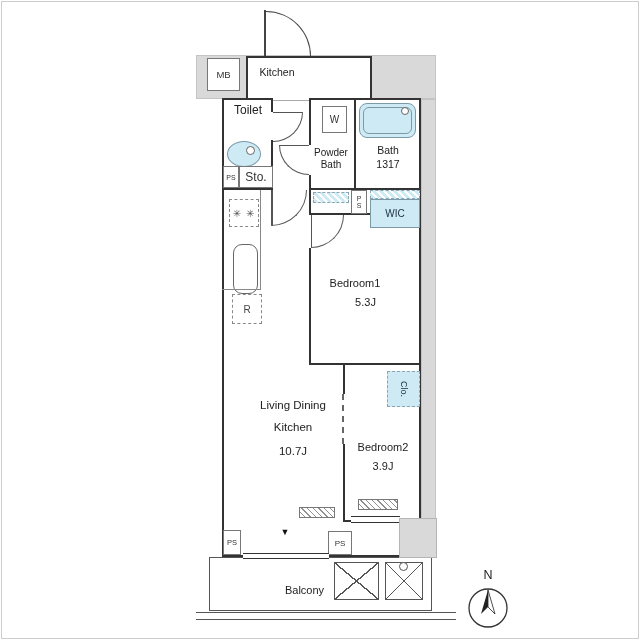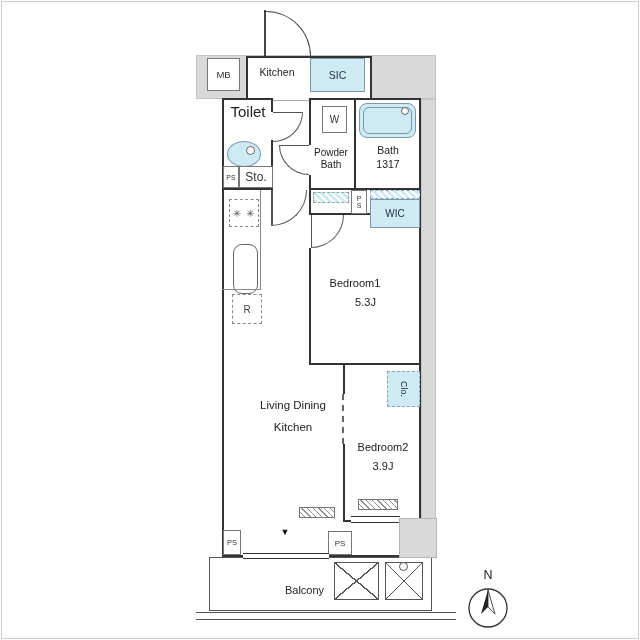--- a/index.html
+++ b/index.html
@@ -52,23 +52,20 @@
   <div class="abs wall" style="left:309px;top:213px;width:63px;height:2px"></div>
   <div class="abs wall" style="left:309px;top:248px;width:2px;height:117px"></div>
   <div class="abs wall" style="left:309px;top:363px;width:112px;height:2px"></div>
   <div class="abs wall" style="left:343px;top:363px;width:2px;height:31px"></div>
   <div class="abs" style="left:342px;top:394px;width:0;height:50px;border-left:2px dashed #666"></div>
   <div class="abs wall" style="left:343px;top:444px;width:2px;height:78px"></div>
   <div class="abs wall" style="left:343px;top:520px;width:60px;height:2px"></div>
 
   <div class="abs box" style="left:207px;top:58px;width:33px;height:33px;font-size:9.5px">
       <span>MB</span>
-    </div>
-  <div class="abs bluebox" style="left:310px;top:58px;width:55px;height:34px;font-size:10.5px">
-      <span>SIC</span>
     </div>
 
   <div class="abs blue" style="left:227px;top:141px;width:34px;height:26px;border:1px solid #7a9aa8;border-radius:50%"></div>
   <div class="abs circle" style="left:246px;top:146px;width:9px;height:9px"></div>
 
   <div class="abs box" style="left:223px;top:166px;width:16px;height:22px;font-size:7px">
       <span>PS</span>
     </div>
   <div class="abs box" style="left:239px;top:166px;width:34px;height:22px;font-size:12px">
       <span>Sto.</span>
@@ -121,31 +118,32 @@
   <div class="abs gray" style="left:399px;top:518px;width:38px;height:40px;border:1px solid #b5b5b5"></div>
 
   <div class="abs" style="left:264px;top:10px;width:2px;height:46px;background:#444"></div>
   <div class="arc" style="left:266px;top:11px;width:45px;height:45px;border-top:1.5px solid #444;border-right:1.5px solid #444;border-top-right-radius:100% 100%"></div>
   <div class="arc" style="left:273px;top:112px;width:30px;height:30px;border-top:1px solid #555;border-right:1px solid #555;border-bottom:1px solid #555;border-bottom-right-radius:100% 100%"></div>
   <div class="arc" style="left:279px;top:145px;width:30px;height:30px;border-top:1px solid #555;border-left:1px solid #555;border-bottom:1px solid #555;border-bottom-left-radius:100% 100%"></div>
   <div class="arc" style="left:271px;top:190px;width:36px;height:36px;border-left:2px solid #555;border-right:1px solid #555;border-bottom:1px solid #555;border-bottom-right-radius:100% 100%"></div>
   <div class="arc" style="left:311px;top:215px;width:33px;height:33px;border-left:1px solid #555;border-right:1px solid #555;border-bottom:1px solid #555;border-bottom-right-radius:100% 100%"></div>
 
   <div class="lbl" style="left:244px;top:66px;width:66px;font-size:10.5px">Kitchen</div>
-  <div class="lbl" style="left:224px;top:103px;width:48px;font-size:15px">Toilet</div>
+  <div class="lbl" style="left:224px;top:103px;width:48px;font-size:12px">Toilet</div>
   <div class="lbl" style="left:308px;top:147px;width:46px;font-size:10px">
     <span style="display:block">Powder</span>
     <span style="display:block">Bath</span>
   </div>
   <div class="lbl" style="left:357px;top:144px;width:62px;font-size:10.5px">Bath</div>
   <div class="lbl" style="left:357px;top:158px;width:62px;font-size:10.5px">1317</div>
   <div class="lbl" style="left:310px;top:277px;width:90px;font-size:11px">Bedroom1</div>
   <div class="lbl" style="left:310px;top:296px;width:111px;font-size:11px">5.3J</div>
   <div class="lbl" style="left:233px;top:399px;width:120px;font-size:11.5px">Living Dining</div>
   <div class="lbl" style="left:233px;top:421px;width:120px;font-size:11.5px">Kitchen</div>
+  <div class="lbl" style="left:233px;top:445px;width:120px;font-size:11.5px">10.7J</div>
   <div class="lbl" style="left:346px;top:441px;width:74px;font-size:11px">Bedroom2</div>
   <div class="lbl" style="left:346px;top:460px;width:74px;font-size:11px">3.9J</div>
   <div class="lbl" style="left:247px;top:584px;width:115px;font-size:11px">Balcony</div>
   <div class="lbl" style="left:278px;top:527px;width:14px;font-size:9px;color:#111">▼</div>
 
   <div class="abs xbox" style="left:334px;top:562px;width:45px;height:38px"></div>
   <div class="abs xbox" style="left:385px;top:562px;width:38px;height:38px"></div>
   <div class="abs circle" style="left:399px;top:562px;width:9px;height:9px;border-color:#555"></div>
 
   <div class="abs" style="left:196px;top:612px;width:260px;height:0;border-top:1px solid #555"></div>

